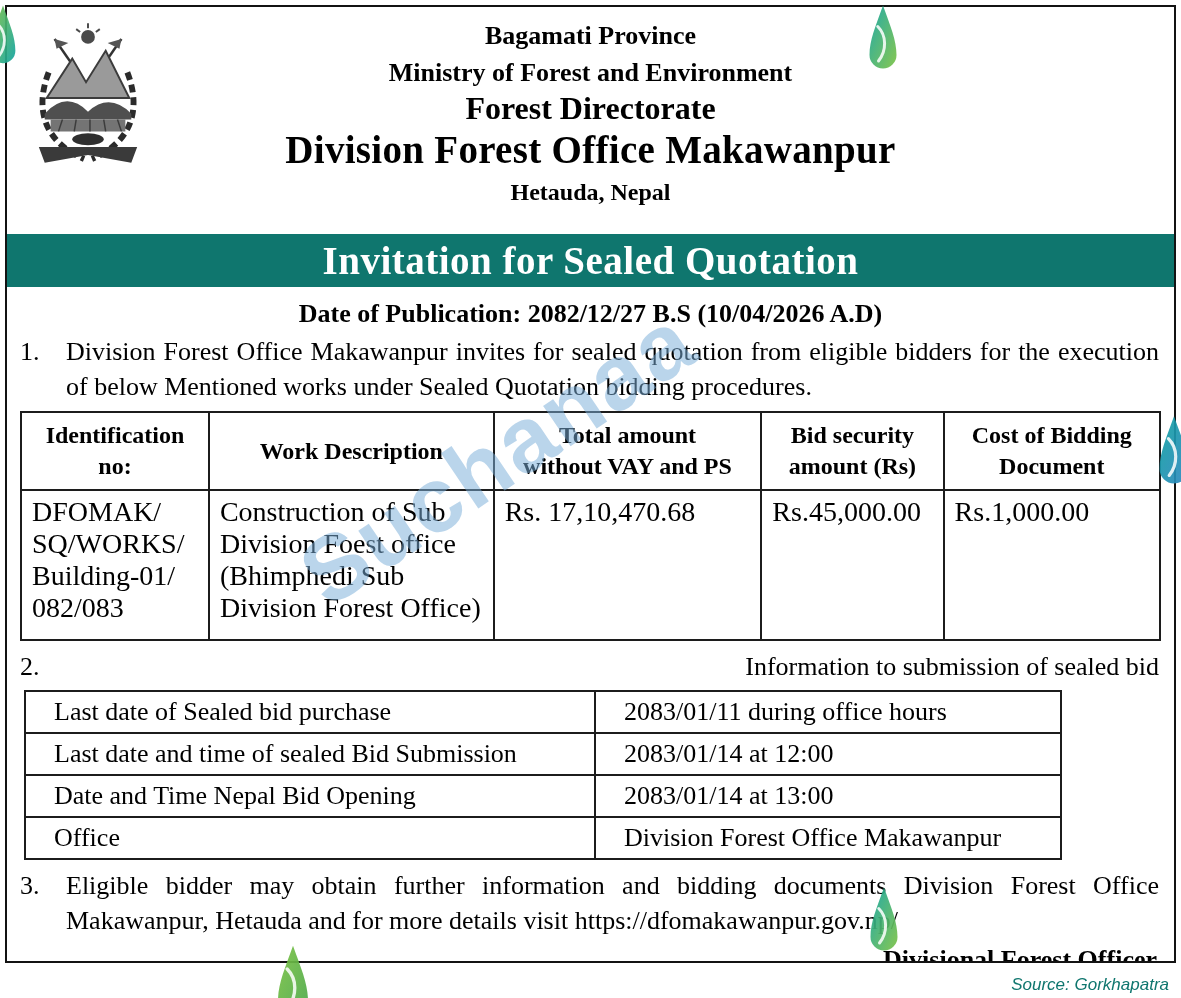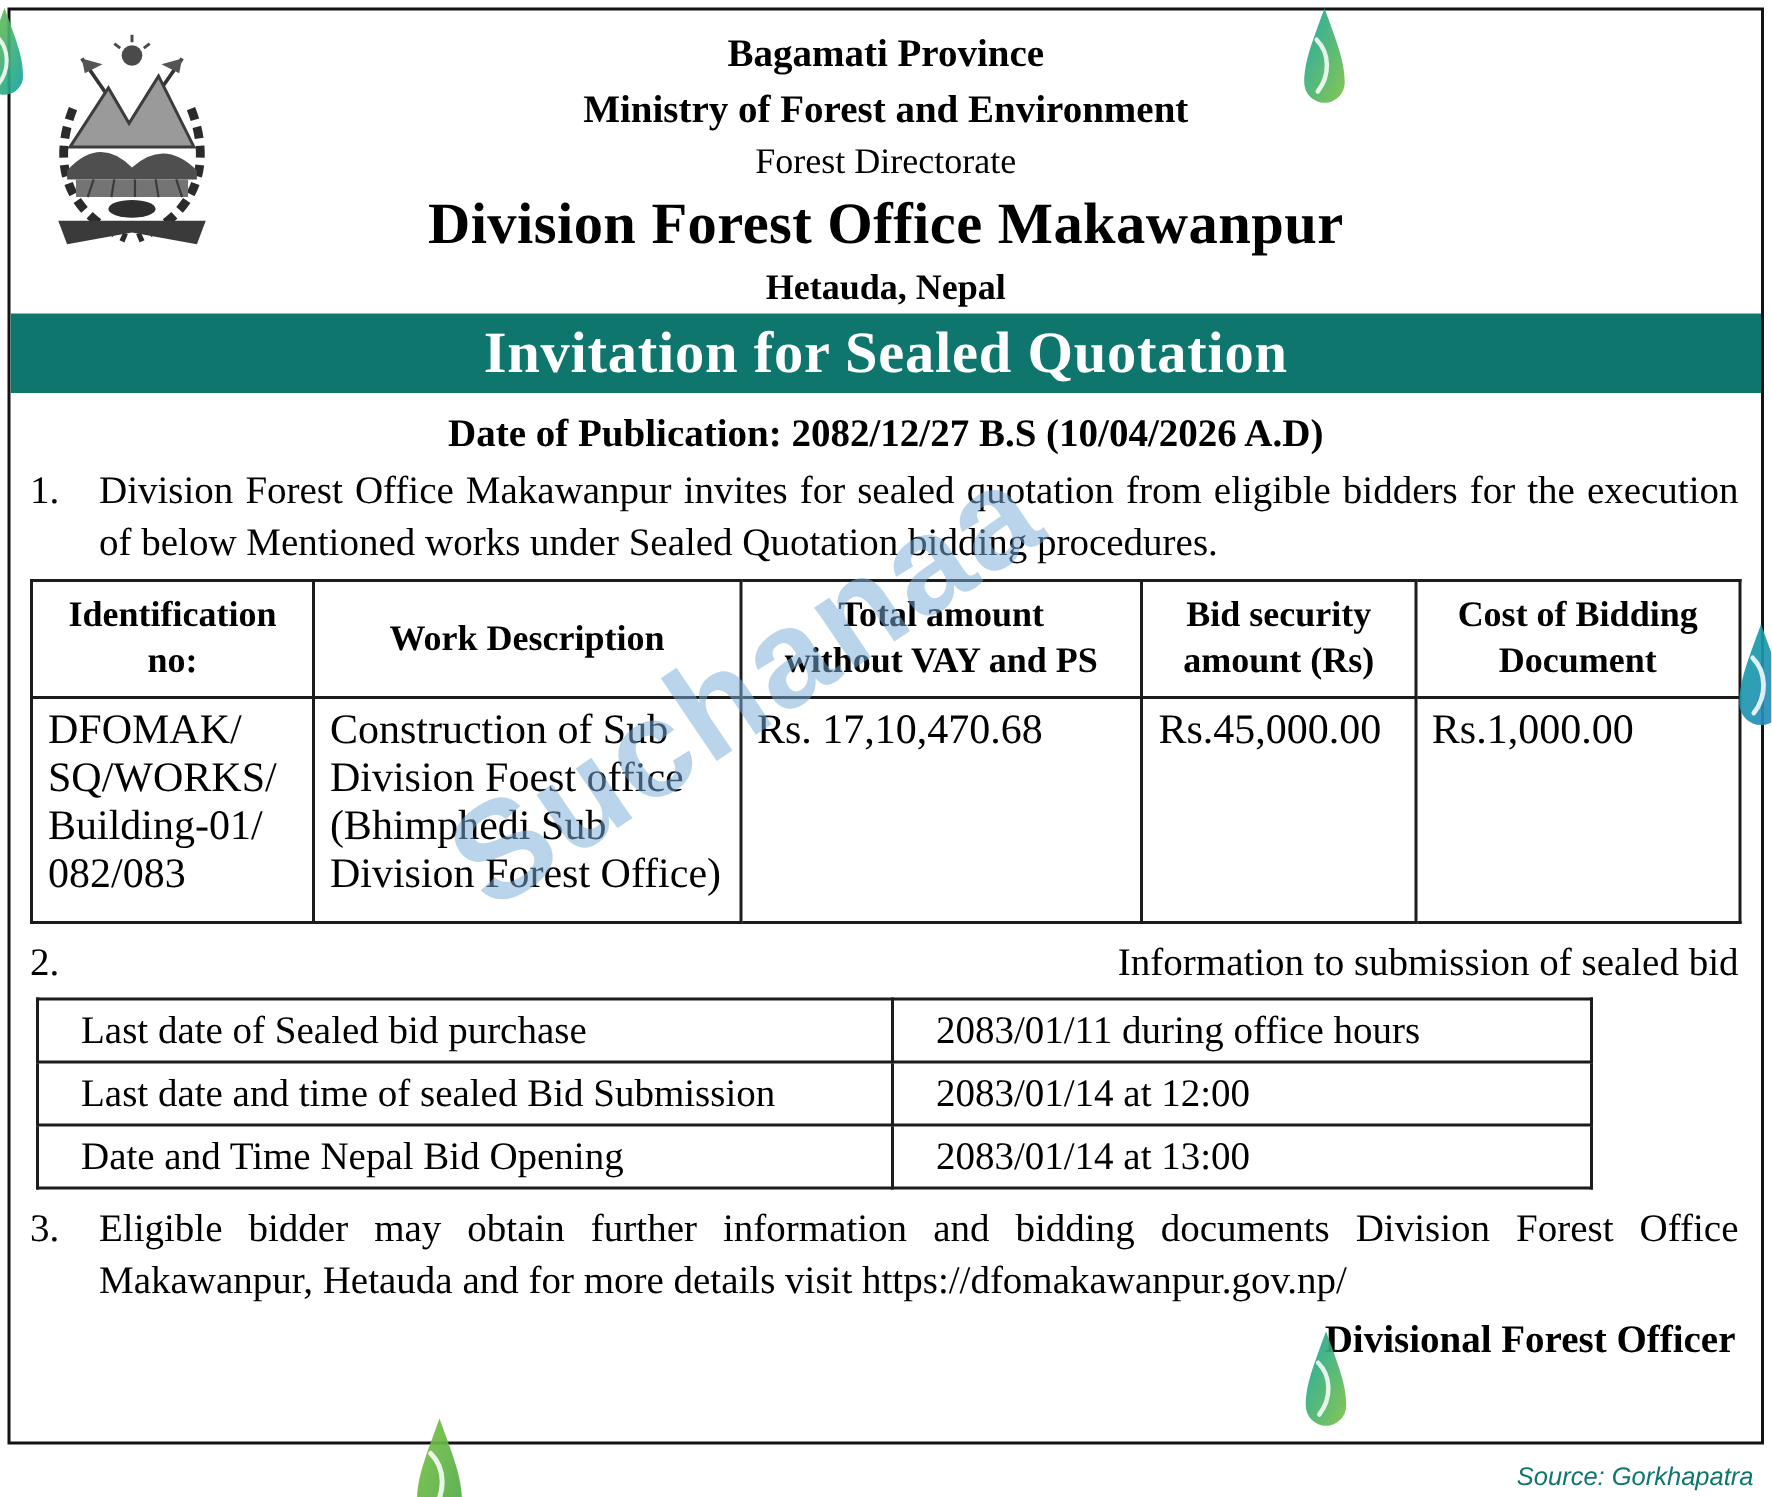--- a/index.html
+++ b/index.html
@@ -21,23 +21,23 @@
     background: #fff;
     overflow: hidden;
     z-index: 1;
   }
 
   
   .letterhead { position: relative; padding-top: 10px; }
   .emblem { position: absolute; left: 22px; top: 14px; width: 118px; height: 148px; }
   .head-center { text-align: center; }
   .h-line-a { font-size: 26px; font-weight: bold; line-height: 37px; }
-  .h-line-b { font-size: 24px; font-weight: normal; line-height: 34px; }
+  .h-line-b { font-size: 32px; font-weight: bold; line-height: 34px; }
   .h-office { font-size: 39px; font-weight: bold; line-height: 50px; letter-spacing: .3px; }
-  .h-loc    { font-size: 24px; font-weight: bold; line-height: 34px; padding-bottom: 0; }
+  .h-loc    { font-size: 24px; font-weight: bold; line-height: 34px; padding-bottom: 25px; }
 
   
   .banner {
     height: 53px; background: #0f766e; color: #fff;
     display: flex; align-items: center; justify-content: center;
     font-size: 39px; font-weight: bold; letter-spacing: .5px;
   }
 
   
   .content { padding: 6px 13px 0 13px; }
@@ -205,20 +205,24 @@
             <td class="val" data-bind="info_table.rows.0.value">2083/01/11 during office hours</td>
           </tr>
           <tr>
             <td class="lbl" data-bind="info_table.rows.1.label">Last date and time of sealed Bid Submission</td>
             <td class="val" data-bind="info_table.rows.1.value">2083/01/14 at 12:00</td>
           </tr>
           <tr>
             <td class="lbl" data-bind="info_table.rows.2.label">Date and Time Nepal Bid Opening</td>
             <td class="val" data-bind="info_table.rows.2.value">2083/01/14 at 13:00</td>
           </tr>
+          <tr>
+            <td class="lbl" data-bind="info_table.rows.3.label">Office</td>
+            <td class="val" data-bind="info_table.rows.3.value">Division Forest Office Makawanpur</td>
+          </tr>
         </tbody>
       </table>
 
       <div class="para">
         <span class="num" data-bind="clauses.c3.number">3.</span>
         <span class="ptext" data-bind="clauses.c3.text">Eligible bidder may obtain further information and bidding documents Division Forest Office Makawanpur, Hetauda  and for more details visit https://dfomakawanpur.gov.np/</span>
       </div>
 
       <div class="signature" data-bind="signature.text">Divisional Forest Officer</div>
 

